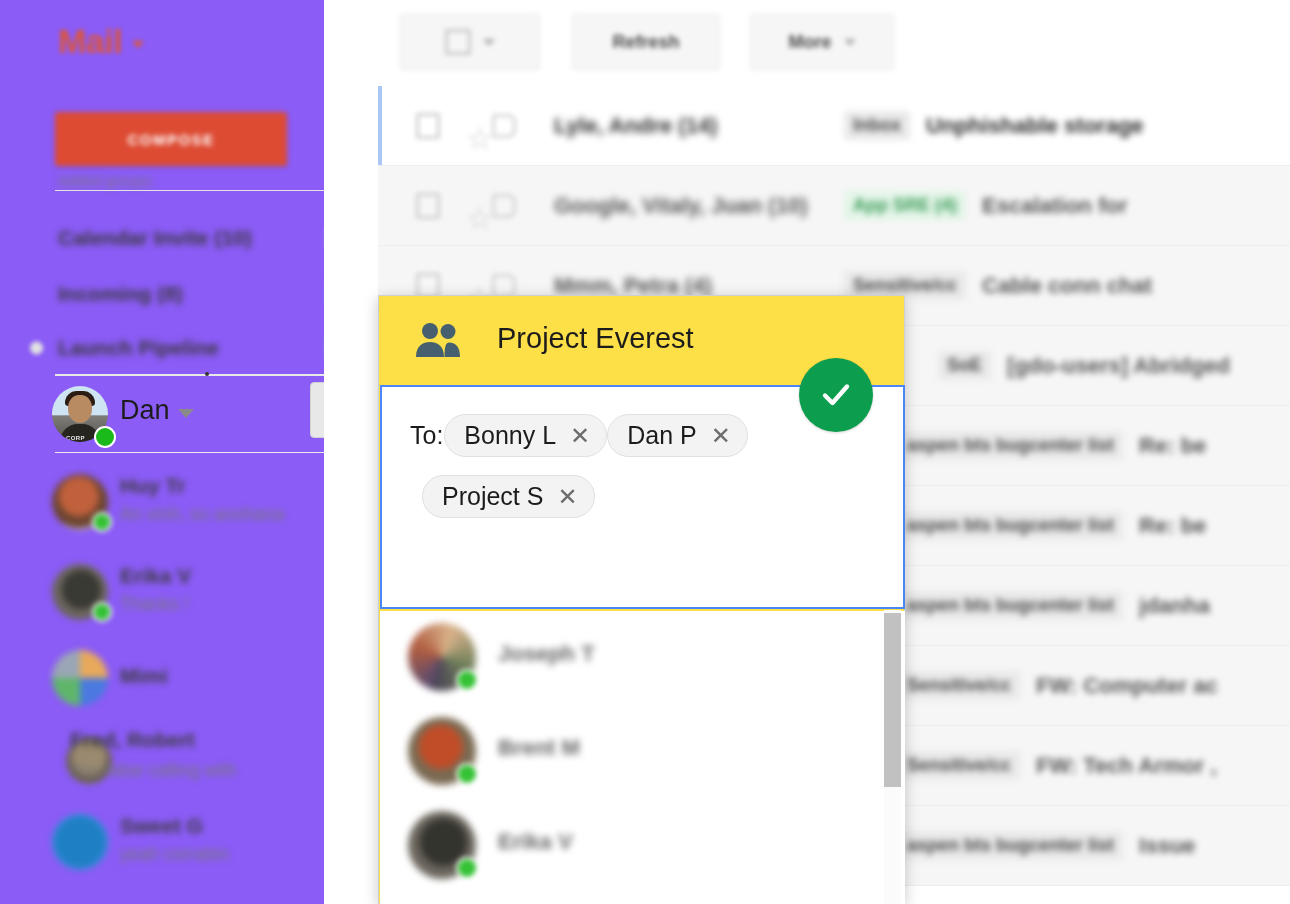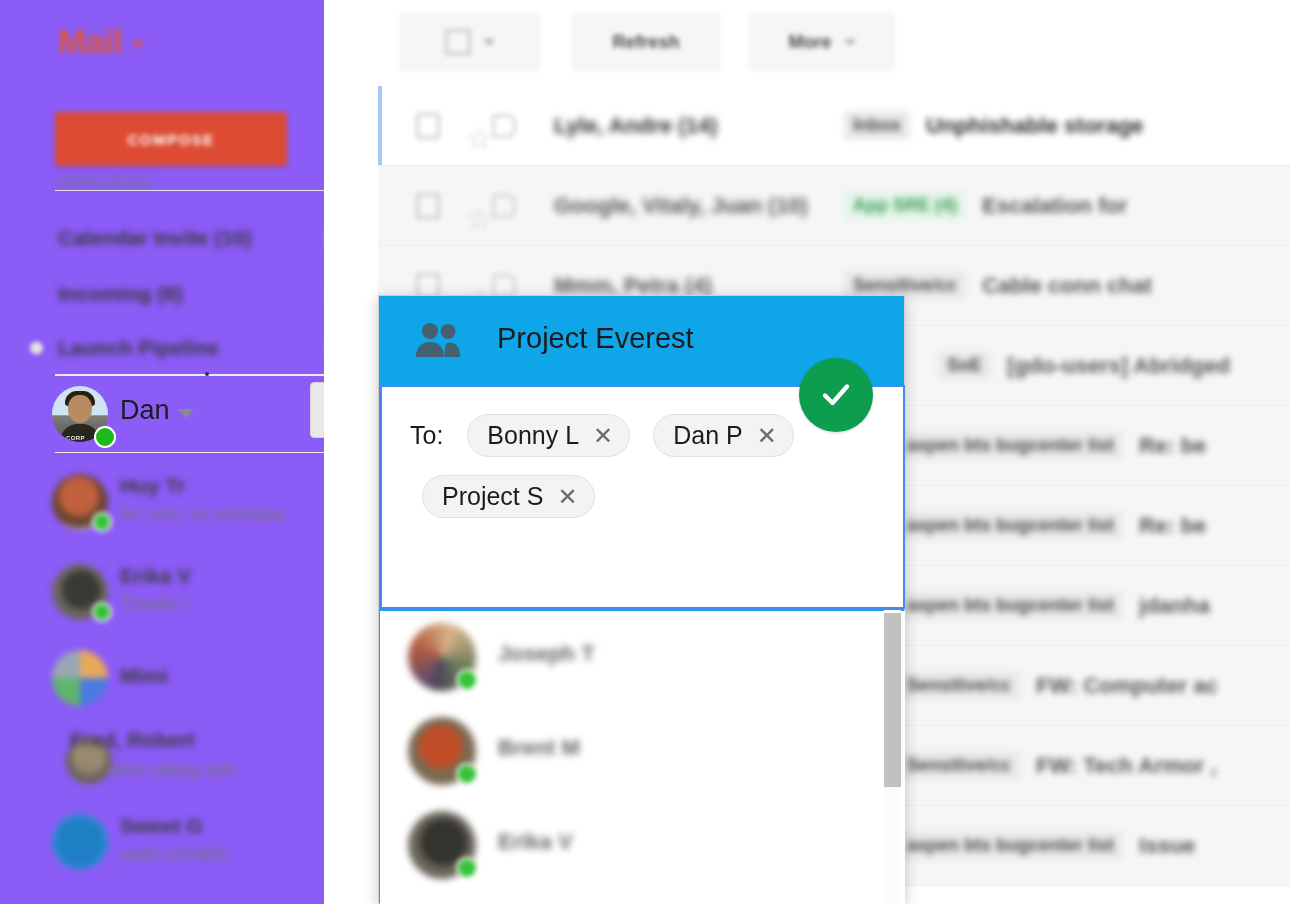--- a/index.html
+++ b/index.html
@@ -182,41 +182,41 @@
   .mr-label.green { background: #e3f5e8; color: #3a9b57; }
   .mr-subject {
     font-size: 22px; font-weight: bold; color: #2d2d2d; filter: blur(3.4px);
     white-space: nowrap; overflow: hidden;
   }
   .mail-row.read .mr-subject { color: #555; }
 
   
   #dialog {
     position: absolute; left: 378px; top: 295px; width: 527px; height: 609px;
-    background: #0ea5e9; border: 1px solid #cfcfcf;
+    background: #fde047; border: 1px solid #cfcfcf;
     box-shadow: 0 3px 14px rgba(0,0,0,.22); z-index: 40;
   }
   #dialog-header { position: relative; height: 90px; }
   #group-icon { position: absolute; left: 36px; top: 26px; width: 46px; height: 36px; }
   #dialog-title {
     position: absolute; left: 118px; top: 26px;
     font-size: 29px; color: #1c1c1c;
   }
   #confirm-btn {
     position: absolute; left: 420px; top: 62px; width: 74px; height: 74px;
     border-radius: 50%; background: #0c9d4e; z-index: 45;
     display: flex; align-items: center; justify-content: center;
     box-shadow: 0 1px 3px rgba(0,0,0,.16);
   }
   #to-field {
     position: absolute; left: 1px; top: 89px; width: 525px; height: 224px;
     border: 2px solid #4a86f7; background: #fff;
   }
   #to-rows { position: absolute; left: 28px; top: 27px; right: 14px; }
-  #to-line1 { display: flex; align-items: center; gap: 23px; }
+  #to-line1 { display: flex; align-items: center; gap: 0; }
   #to-label { font-size: 25px; color: #1c1c1c; margin-right: 1px; }
   .chip {
     display: inline-flex; align-items: center; gap: 14px;
     height: 43px; padding: 0 16px 0 19px;
     background: #f3f3f3; border: 1px solid #e0e0e0; border-radius: 22px;
     font-size: 25px; color: #1c1c1c; white-space: nowrap;
   }
   .chip .x { font-size: 24px; color: #6d6d6d; line-height: 1; }
   #to-line2 { margin-top: 18px; margin-left: 12px; display: flex; gap: 11px; }
 

